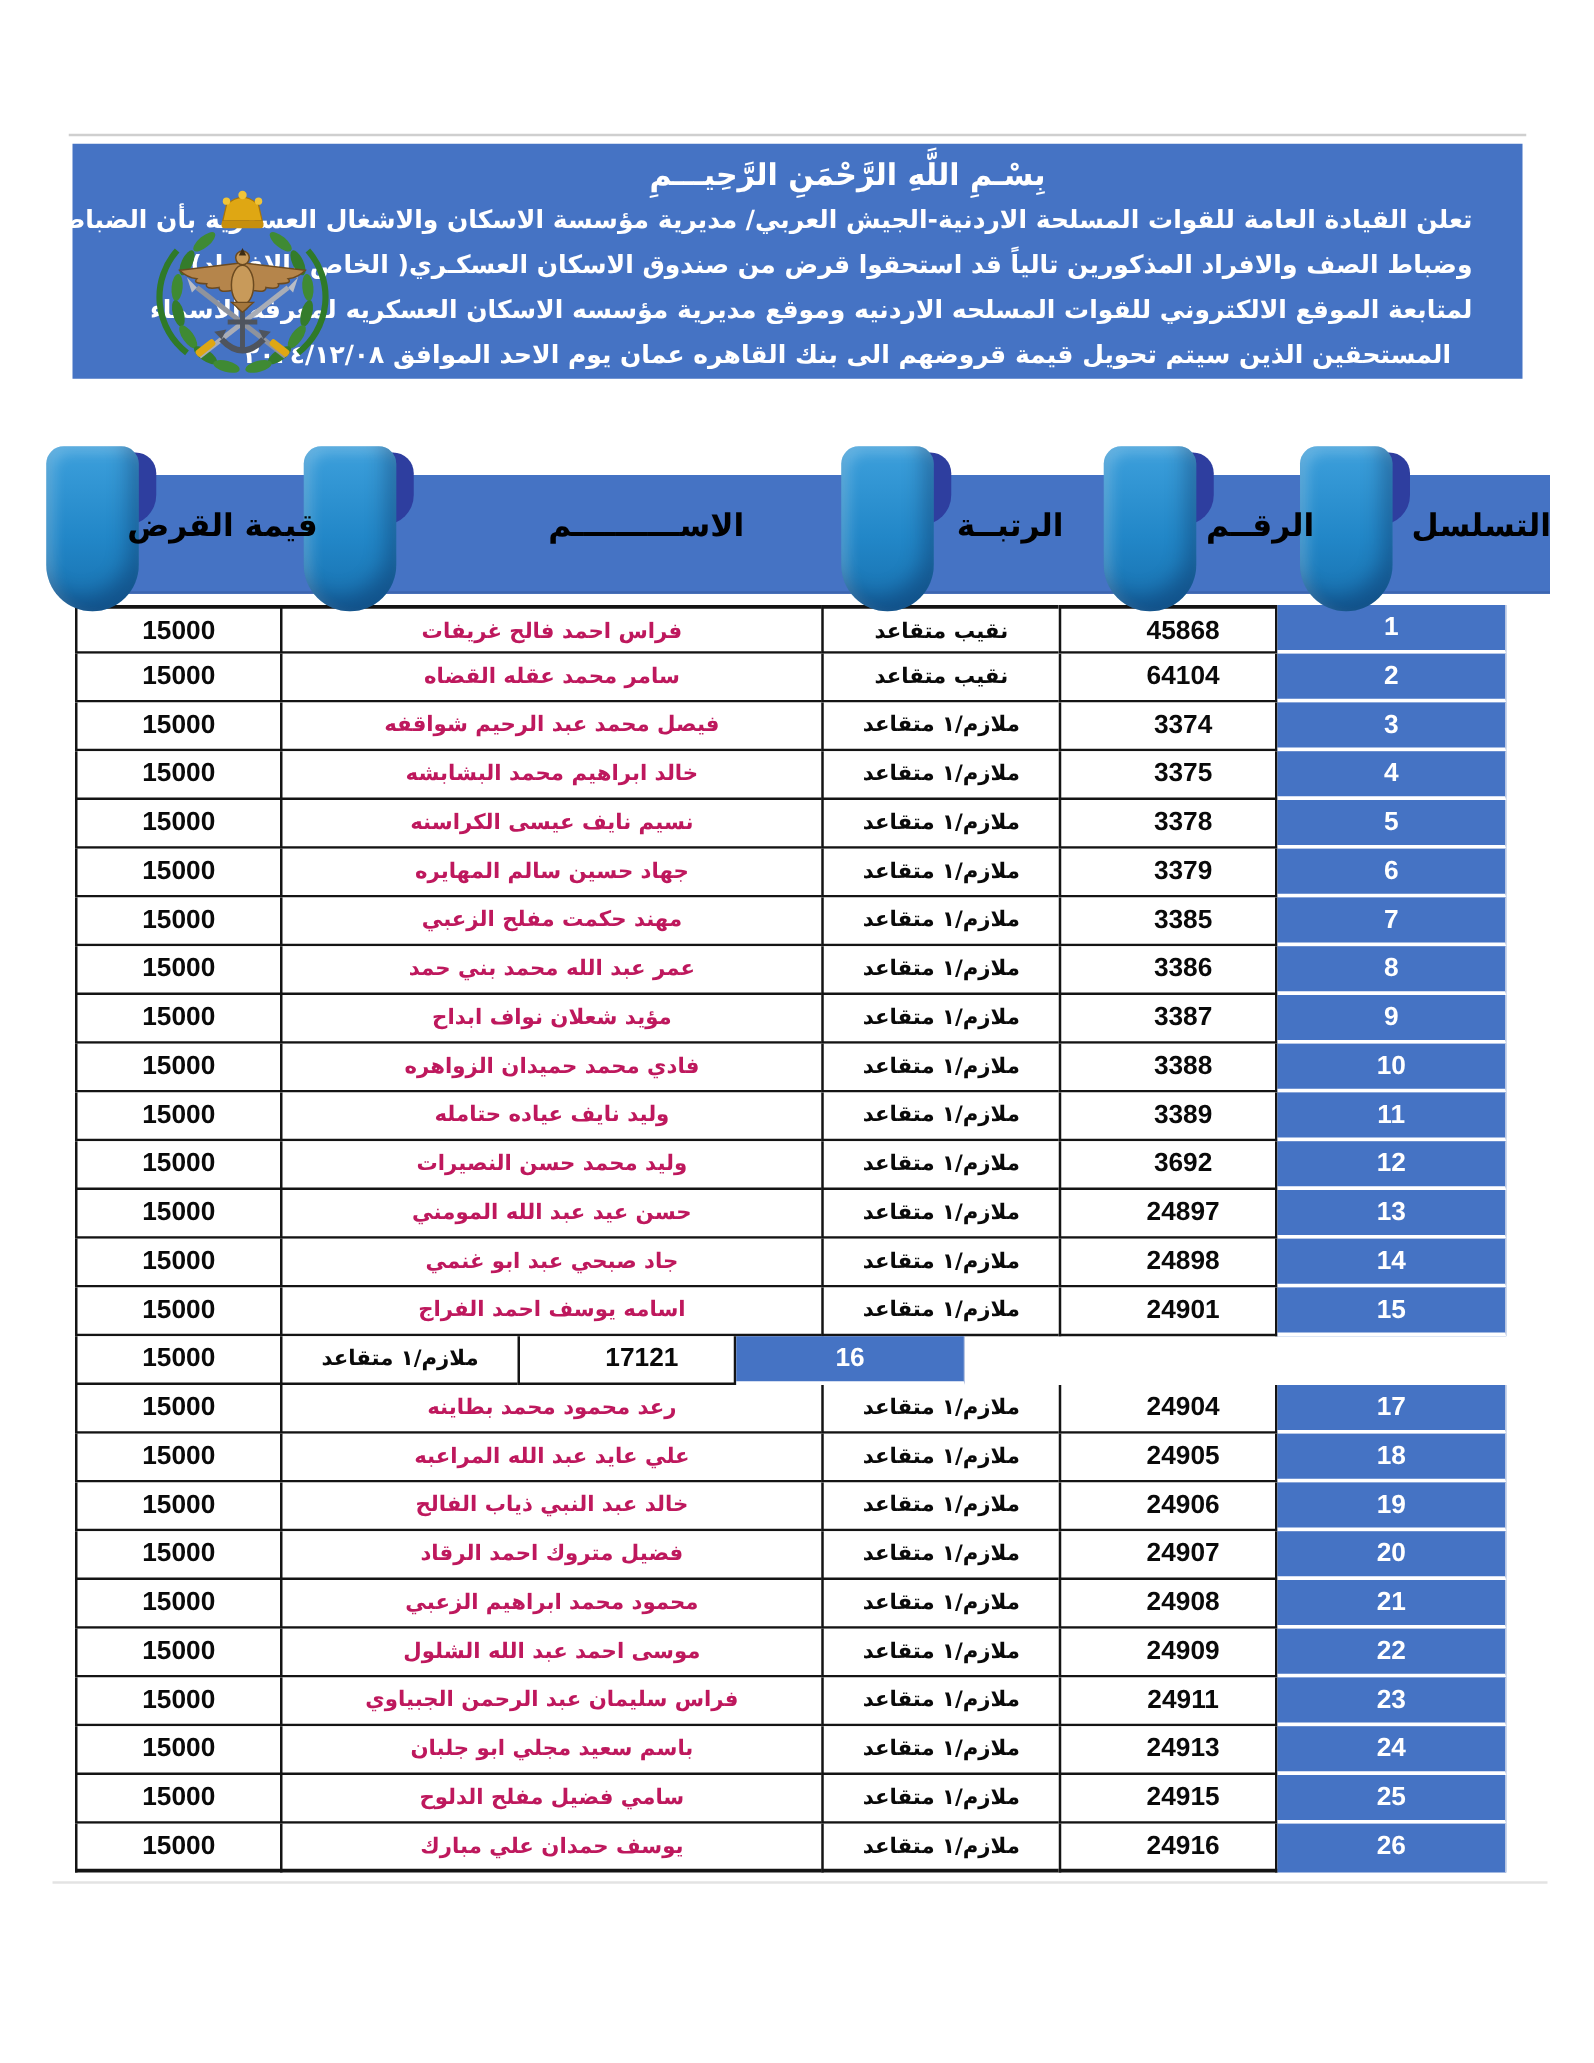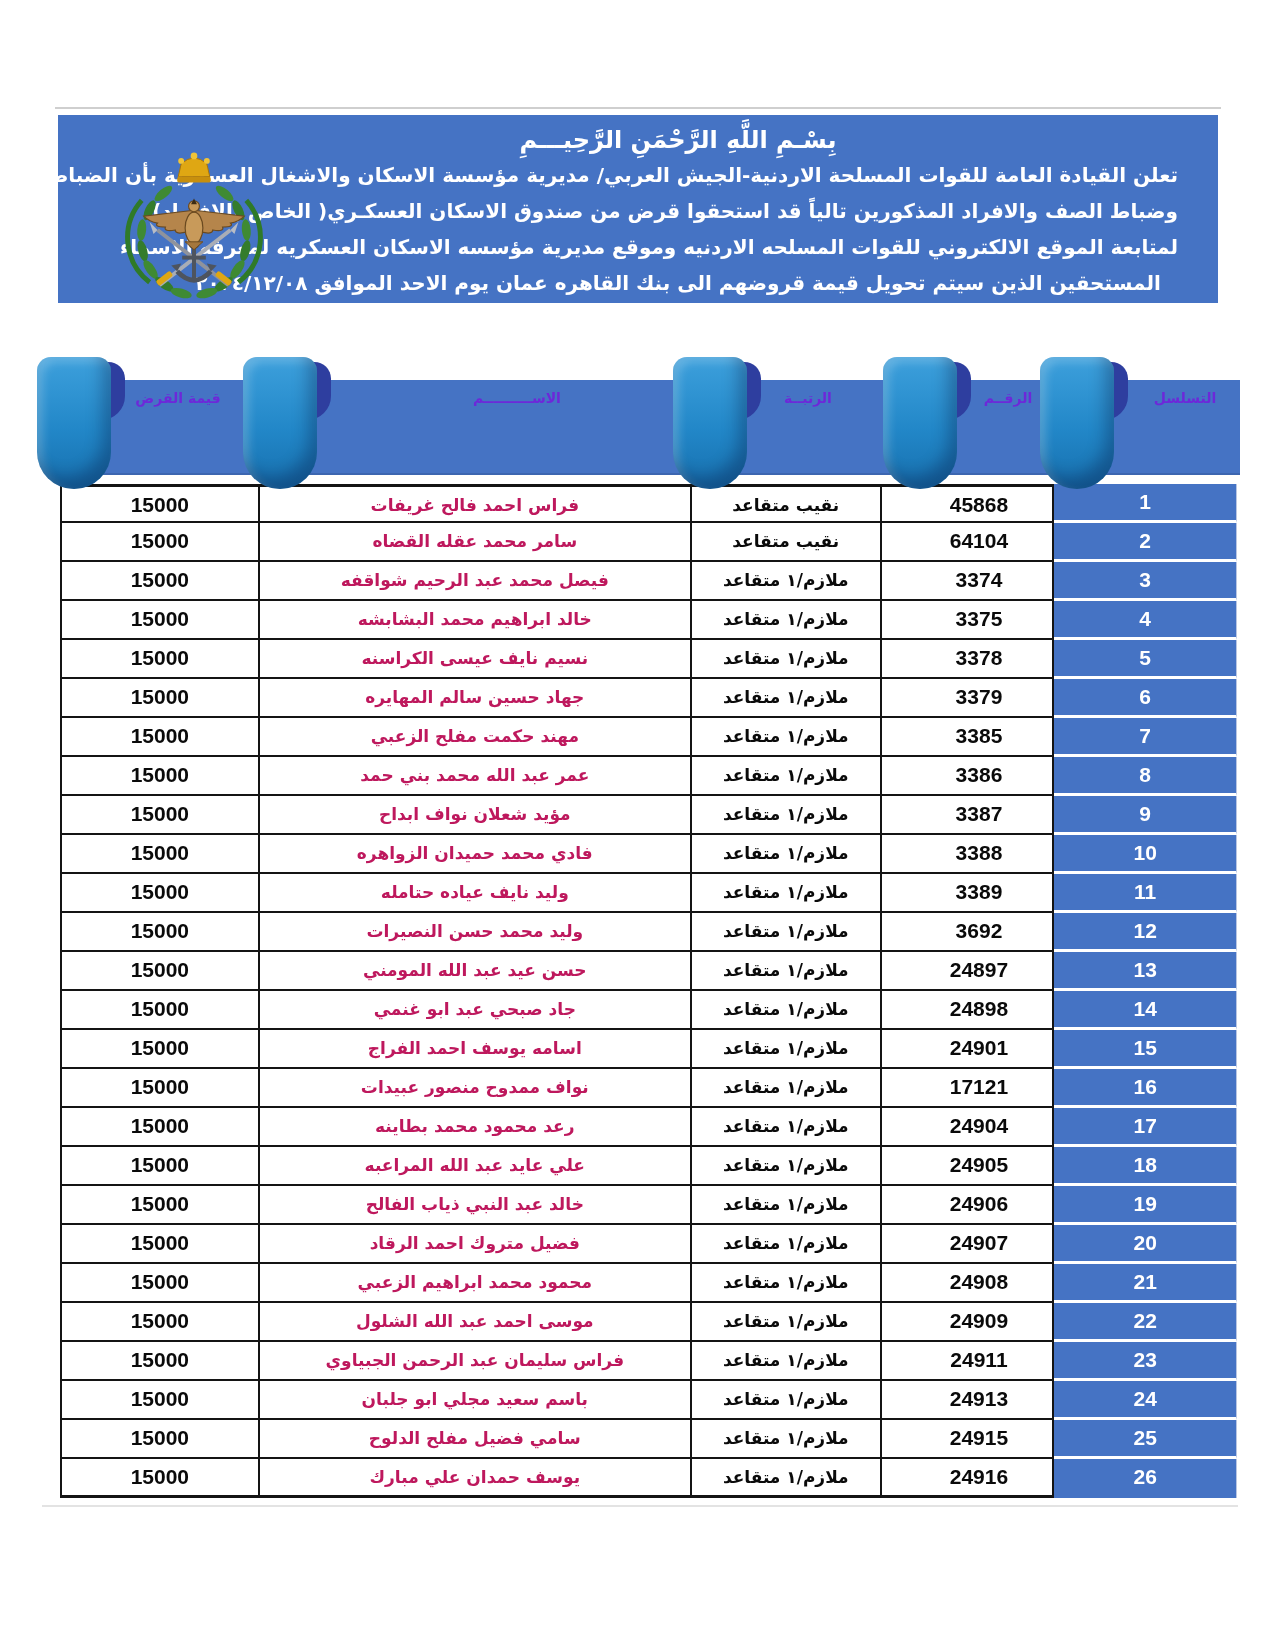--- a/index.html
+++ b/index.html
@@ -42,38 +42,38 @@
     background:linear-gradient(180deg,var(--ribbon-top,#3da0dc) 0%,#2287c8 55%,var(--ribbon-bottom,#176fae) 100%);
     box-shadow:inset -9px -12px 16px rgba(0,0,40,.28), inset 6px 5px 10px rgba(255,255,255,.22);
     z-index:3;
   }
   .r1{left:37px;}  .f1{left:77px;}
   .r2{left:243px;} .f2{left:283px;}
   .r3{left:673px;} .f3{left:713px;}
   .r4{left:883px;} .f4{left:923px;}
   .r5{left:1040px;}.f5{left:1080px;}
   .col-label{
-    position:absolute;top:390px;transform:translateX(-50%);
-    color:#6d28d9;font-weight:bold;font-size:14px;white-space:nowrap;
+    position:absolute;top:406px;transform:translateX(-50%);
+    color:#000000;font-weight:bold;font-size:25px;white-space:nowrap;
     direction:rtl;z-index:4;
   }
   .cl-loan{left:178px;} .cl-name{left:517px;} .cl-rank{left:808px;}
   .cl-number{left:1008px;} .cl-serial{left:1185px;}
 
   
   .tbl{position:absolute;left:60px;top:484px;width:1177px;}
   .trow{display:flex;height:39px;box-sizing:border-box;}
   .cell{
     box-sizing:border-box;height:39px;line-height:36px;text-align:center;
     background:#fff;border-left:2px solid #141414;border-bottom:2px solid #141414;
     overflow:hidden;white-space:nowrap;
   }
   .trow:first-child .cell{border-top:3px solid #141414;}
   .trow:last-child .cell{border-bottom:3px solid #141414;}
-  .c-loan{width:198px;font-family:"Liberation Sans",sans-serif;font-weight:bold;font-size:21px;color:#0a0a0a;}
+  .c-loan{width:164px;font-family:"Liberation Sans",sans-serif;font-weight:bold;font-size:21px;color:#0a0a0a;}
   .c-name{width:433px;font-weight:bold;font-size:17px;color:#be185d;direction:rtl;}
   .c-rank{width:190px;font-weight:bold;font-size:17px;color:#0a0a0a;direction:rtl;}
   .c-number{width:175px;border-right:2px solid #141414;font-family:"Liberation Sans",sans-serif;font-weight:bold;font-size:21px;color:#0a0a0a;padding-left:24px;}
   .c-serial{
     box-sizing:border-box;width:183px;height:39px;line-height:36px;text-align:center;
     background:var(--banner-bg,#4573c4);color:#ffffff;
     font-family:"Liberation Sans",sans-serif;font-weight:bold;font-size:21px;
     border-bottom:3px solid #ffffff;border-right:1px solid #b9c6e2;
   }
   .trow:last-child .c-serial{border-bottom:none;}
@@ -286,21 +286,20 @@
   <div class="trow">
     <div class="cell c-loan">15000</div>
     <div class="cell c-name">اسامه يوسف احمد الفراج</div>
     <div class="cell c-rank">ملازم/١ متقاعد</div>
     <div class="cell c-number">24901</div>
     <div class="c-serial">15</div>
   </div>
 
   <div class="trow">
     <div class="cell c-loan">15000</div>
-    <div class="cell c-name">نواف ممدوح منصور عبيدات</div>
     <div class="cell c-rank">ملازم/١ متقاعد</div>
     <div class="cell c-number">17121</div>
     <div class="c-serial">16</div>
   </div>
 
   <div class="trow">
     <div class="cell c-loan">15000</div>
     <div class="cell c-name">رعد محمود محمد بطاينه</div>
     <div class="cell c-rank">ملازم/١ متقاعد</div>
     <div class="cell c-number">24904</div>

